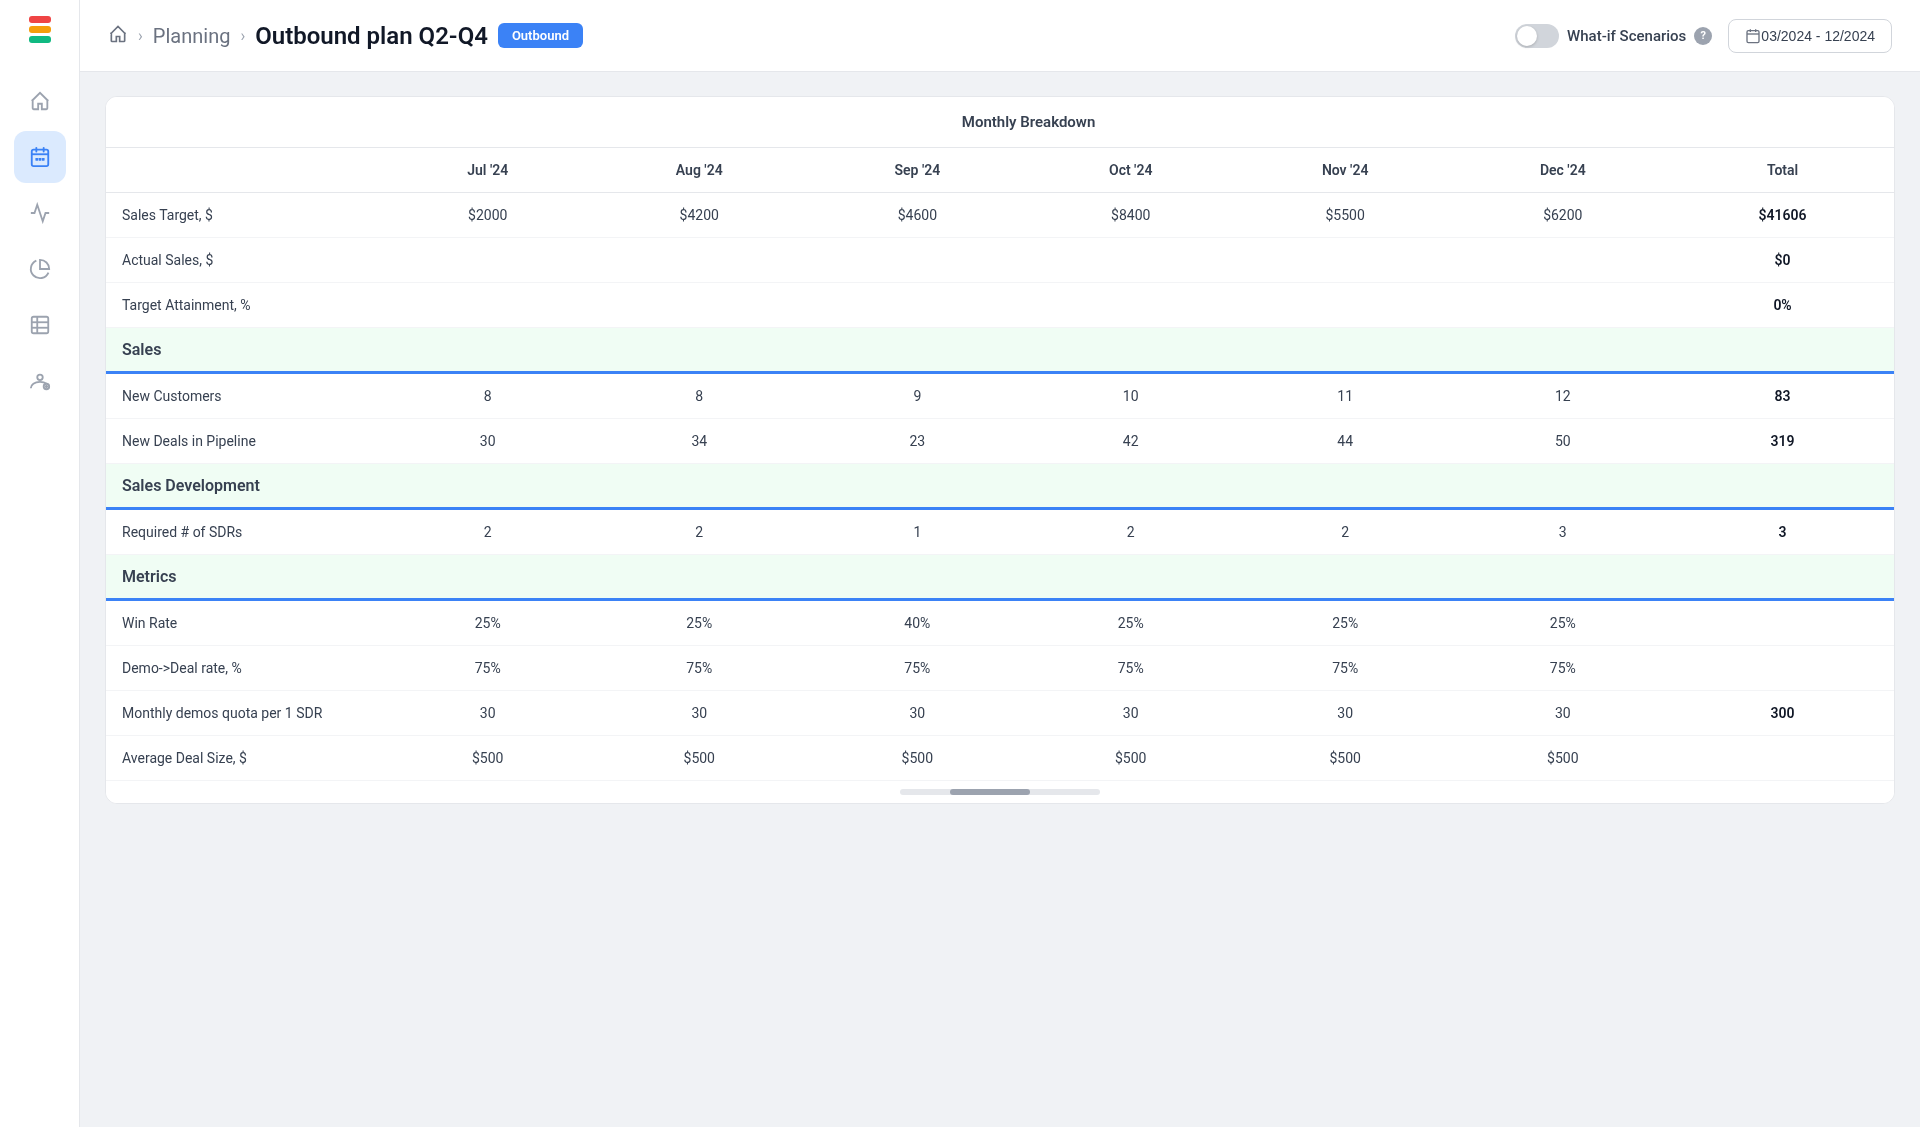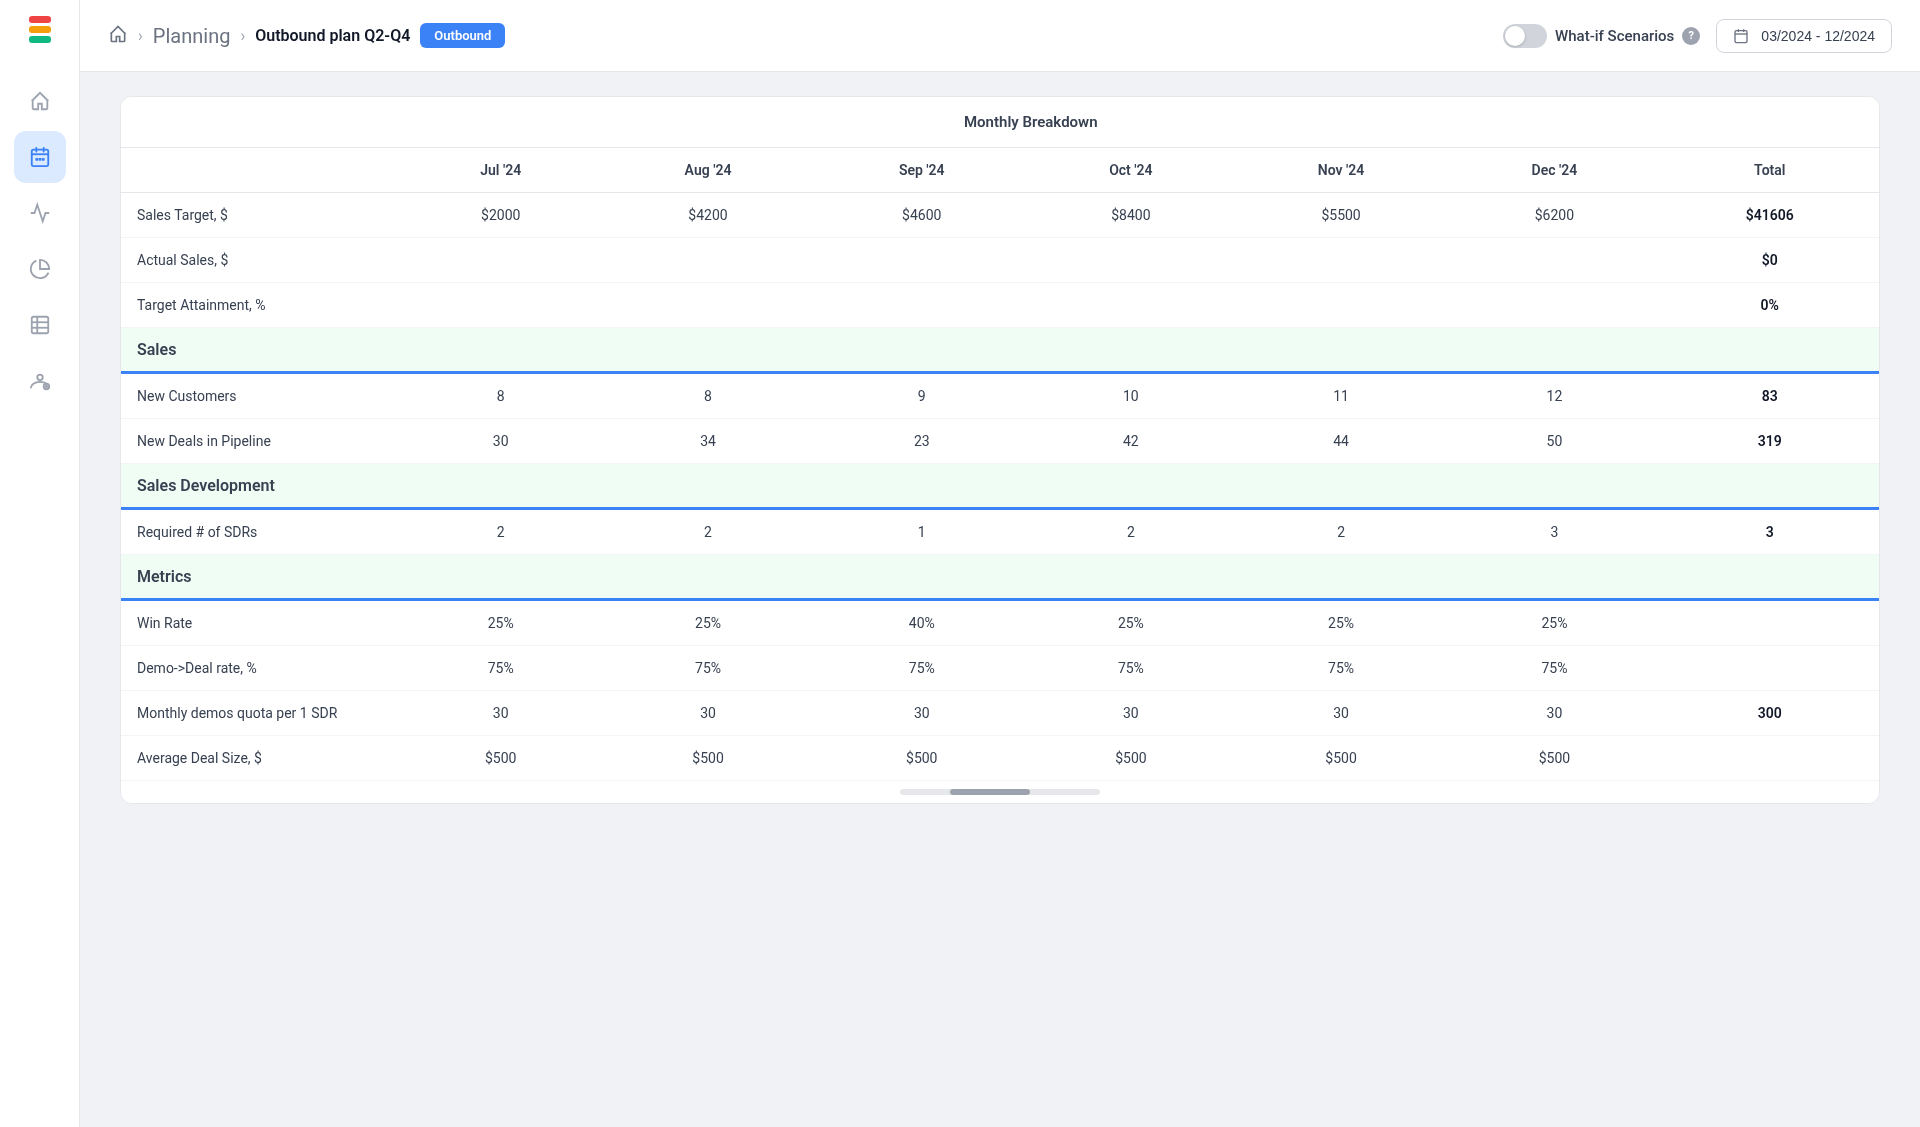--- a/index.html
+++ b/index.html
@@ -97,21 +97,21 @@
     .breadcrumb-sep {
       color: #9ca3af;
       font-size: 16px;
     }
     .breadcrumb-planning {
       color: #6b7280;
       font-size: 20px;
       cursor: pointer;
     }
     .breadcrumb-current {
-      font-size: 16px;
+      font-size: 24px;
       font-weight: 600;
       color: #111827;
     }
     .badge-outbound {
       background: #3b82f6;
       color: #fff;
       font-size: 13px;
       font-weight: 600;
       padding: 5px 14px;
       border-radius: 6px;
@@ -158,36 +158,36 @@
       align-items: center;
       justify-content: center;
       color: #fff;
       font-size: 11px;
       font-weight: 700;
       cursor: pointer;
     }
     .date-picker-btn {
       display: flex;
       align-items: center;
-      gap: 12px;
+      gap: 0;
       border: 1.5px solid #d1d5db;
       border-radius: 8px;
       padding: 8px 16px;
       background: #fff;
       cursor: pointer;
       color: #374151;
       font-size: 14px;
       font-weight: 500;
     }
     .date-picker-btn svg { color: #6b7280; }
 
     
     .content {
       flex: 1;
-      padding: 24px 40px;
+      padding: 24px 25px;
       overflow: auto;
     }
 
     
     .table-container {
       background: #fff;
       border-radius: 12px;
       border: 1px solid #e5e7eb;
       overflow: hidden;
     }

